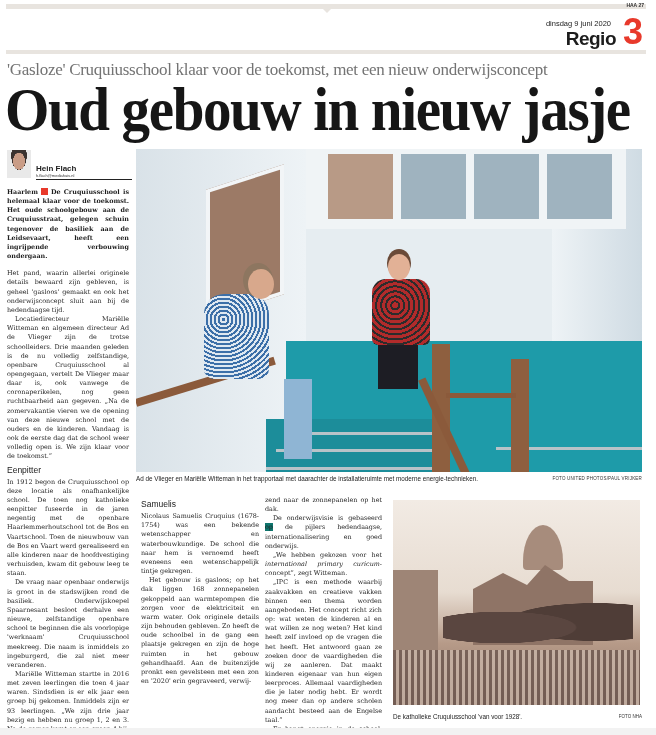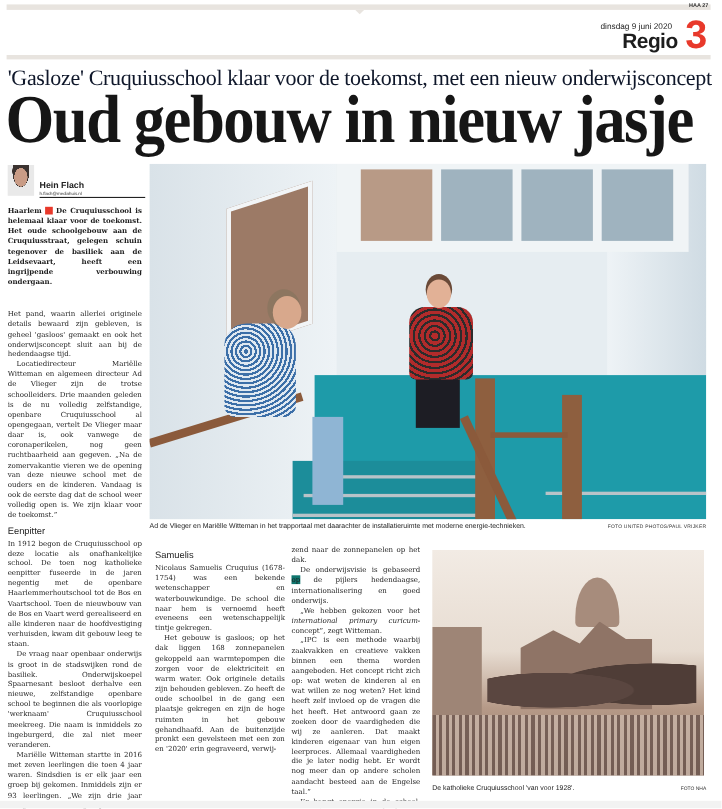--- a/index.html
+++ b/index.html
@@ -13,40 +13,40 @@
     font-size: 5px; font-weight: bold; color: #333; }
   .date { position: absolute; right: 45px; top: 19px; font-family: "Liberation Sans", sans-serif;
     font-size: 7.5px; color: #222; }
   .section { position: absolute; right: 40px; top: 28px; font-family: "Liberation Sans", sans-serif;
     font-size: 19px; font-weight: bold; color: #1d1d1d; letter-spacing: -0.5px; }
   .section-num { position: absolute; right: 13px; top: 14px; font-family: "Liberation Sans", sans-serif;
     font-size: 36px; font-weight: bold; color: #e8392b; line-height: 36px; }
   .bottombar { position: absolute; left: 6px; top: 50px; width: 640px; height: 4px; background: #e8e4df; }
 
   .kicker { position: absolute; left: 7px; top: 60px; font-family: "Liberation Serif", serif;
-    font-size: 20px; color: #0f172a; letter-spacing: -0.3px; }
+    font-size: 17px; color: #737373; letter-spacing: -0.3px; }
   .headline { position: absolute; left: 5px; top: 76px; font-family: "Liberation Serif", serif;
     font-size: 62px; color: #161616; letter-spacing: -1.5px; line-height: 66px; transform: scaleX(0.92); transform-origin: left top; white-space: nowrap; }
 
   .author { position: absolute; left: 7px; top: 150px; width: 120px; height: 30px; }
   .author-photo { position: absolute; left: 0; top: 0; width: 24px; height: 28px; background:
     radial-gradient(ellipse at 50% 40%, #c99c86 0 35%, transparent 36%),
     radial-gradient(ellipse at 50% 20%, #3b3330 0 45%, transparent 46%),
     #e9e9e9; }
   .author-name { position: absolute; left: 29px; top: 14px; font-family: "Liberation Sans", sans-serif;
     font-size: 8px; font-weight: bold; color: #222; }
   .author-mail { position: absolute; left: 29px; top: 23px; font-family: "Liberation Sans", sans-serif;
     font-size: 4px; color: #333; }
   .author-rule { position: absolute; left: 29px; top: 29px; width: 96px; height: 1px; background: #222; }
 
   .col { position: absolute; font-family: "DejaVu Serif", serif; font-size: 6.4px; line-height: 9.15px;
     text-align: justify; color: #1e1e1e; hyphens: auto; }
   .col p { text-indent: 8px; }
   .col p.noindent { text-indent: 0; }
-  .col .lead { font-weight: bold; text-indent: 0; margin-bottom: 20px; }
+  .col .lead { font-weight: bold; text-indent: 0; margin-bottom: 8px; }
   .col .lead .dateline { font-weight: bold; }
   .col .lead .square { display: inline-block; width: 7px; height: 7px; background: #e8392b; margin: 0 3px; vertical-align: -1px; }
   .col h3 { font-family: "Liberation Sans", sans-serif; font-size: 8.5px; font-weight: normal; color: #222;
     margin: 4px 0 3px 0; }
   .col .hl { background: #0f766e; }
   .col em { }
 
   .col1 { left: 7px; top: 188px; width: 122px; }
   .col2 { left: 141px; top: 496px; width: 118px; }
   .col3 { left: 265px; top: 496px; width: 117px; }

